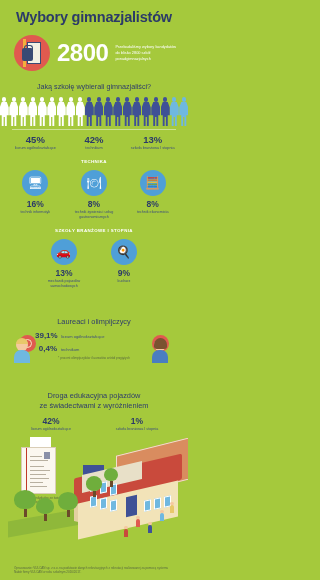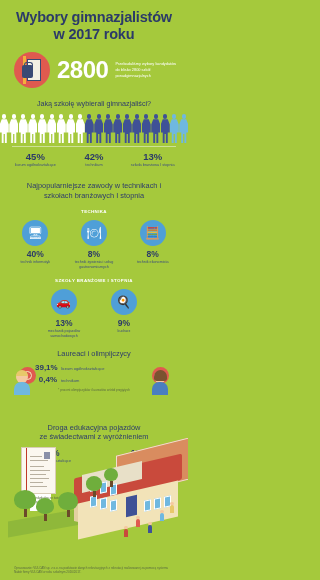--- a/index.html
+++ b/index.html
@@ -54,21 +54,21 @@
 
   
   .circ-row{display:flex;justify-content:center;margin-top:6px;padding:0 6px;}
   .circ{flex:1;text-align:center;}
   .circ .bub{width:26px;height:26px;border-radius:50%;background:#4f9fd8;margin:0 auto;position:relative;}
   .circ .bub .g{position:absolute;inset:0;display:flex;align-items:center;justify-content:center;font-size:12px;color:#fff;line-height:1;}
   .circ .pct{font-size:8.5px;font-weight:bold;margin-top:3px;color:#2b3a68;}
   .circ .nm{font-size:3.7px;color:#3d4f7d;line-height:1.35;margin-top:1px;padding:0 3px;}
 
   
-  .lau{position:relative;margin-top:10px;height:62px;}
+  .lau{position:relative;margin-top:28px;height:62px;}
   .lau h3{margin:0;text-align:center;font-size:7.4px;font-weight:normal;color:#2e3d6b;}
   .lau-rows{margin:5px auto 0 auto;width:118px;}
   .lrow{display:flex;align-items:baseline;gap:4px;margin-bottom:3.5px;}
   .lrow .v{font-size:8px;font-weight:bold;color:#2b3a68;width:22px;text-align:right;}
   .lrow .t{font-size:4px;color:#3d4f7d;}
   .lau-note{text-align:center;font-size:3.1px;color:#5a6b3f;margin-top:2px;}
   .kid{position:absolute;top:16px;width:22px;height:30px;}
   .kid.left{left:14px;}
   .kid.right{right:14px;}
   .kid .medal{position:absolute;width:17px;height:17px;border-radius:50%;background:#e05a4f;top:2px;}
@@ -122,21 +122,20 @@
 
   .footer{position:absolute;left:14px;bottom:5px;width:160px;font-size:3px;color:#5a6b3f;line-height:1.55;}
 </style>
 </head>
 <body>
 
 <div class="page">
 
   <div class="title">
     <div>Wybory gimnazjalistów</div>
-    <div>w 2017 roku</div>
   </div>
 
   <div class="hero">
     <div class="hero-badge">
       <div class="strip"></div>
         <div class="book"></div>
         <div class="bag"></div>
     </div>
     <div class="hero-num">2800</div>
     <div class="hero-txt">Przebadaliśmy wybory kandydatów do blisko 2800 szkół ponadgimnazjalnych</div>
@@ -244,29 +243,28 @@
     <div class="pl">
       <div class="pct">42%</div>
       <div class="nm">technikum</div>
     </div>
     <div class="pl">
       <div class="pct">13%</div>
       <div class="nm">szkoła branżowa I stopnia</div>
     </div>
   </div>
 
-  <div class="sec-title">Najpopularniejsze zawody w technikach i szkołach branżowych I stopnia</div>
   <div class="sub-band">TECHNIKA</div>
 
   <div class="circ-row">
     <div class="circ">
       <div class="bub">
           <div class="g">🖥</div>
         </div>
-      <div class="pct">40%</div>
+      <div class="pct">16%</div>
       <div class="nm">technik informatyk</div>
     </div>
     <div class="circ">
       <div class="bub">
           <div class="g">🍽</div>
         </div>
       <div class="pct">8%</div>
       <div class="nm">technik żywienia i usług gastronomicznych</div>
     </div>
     <div class="circ">

